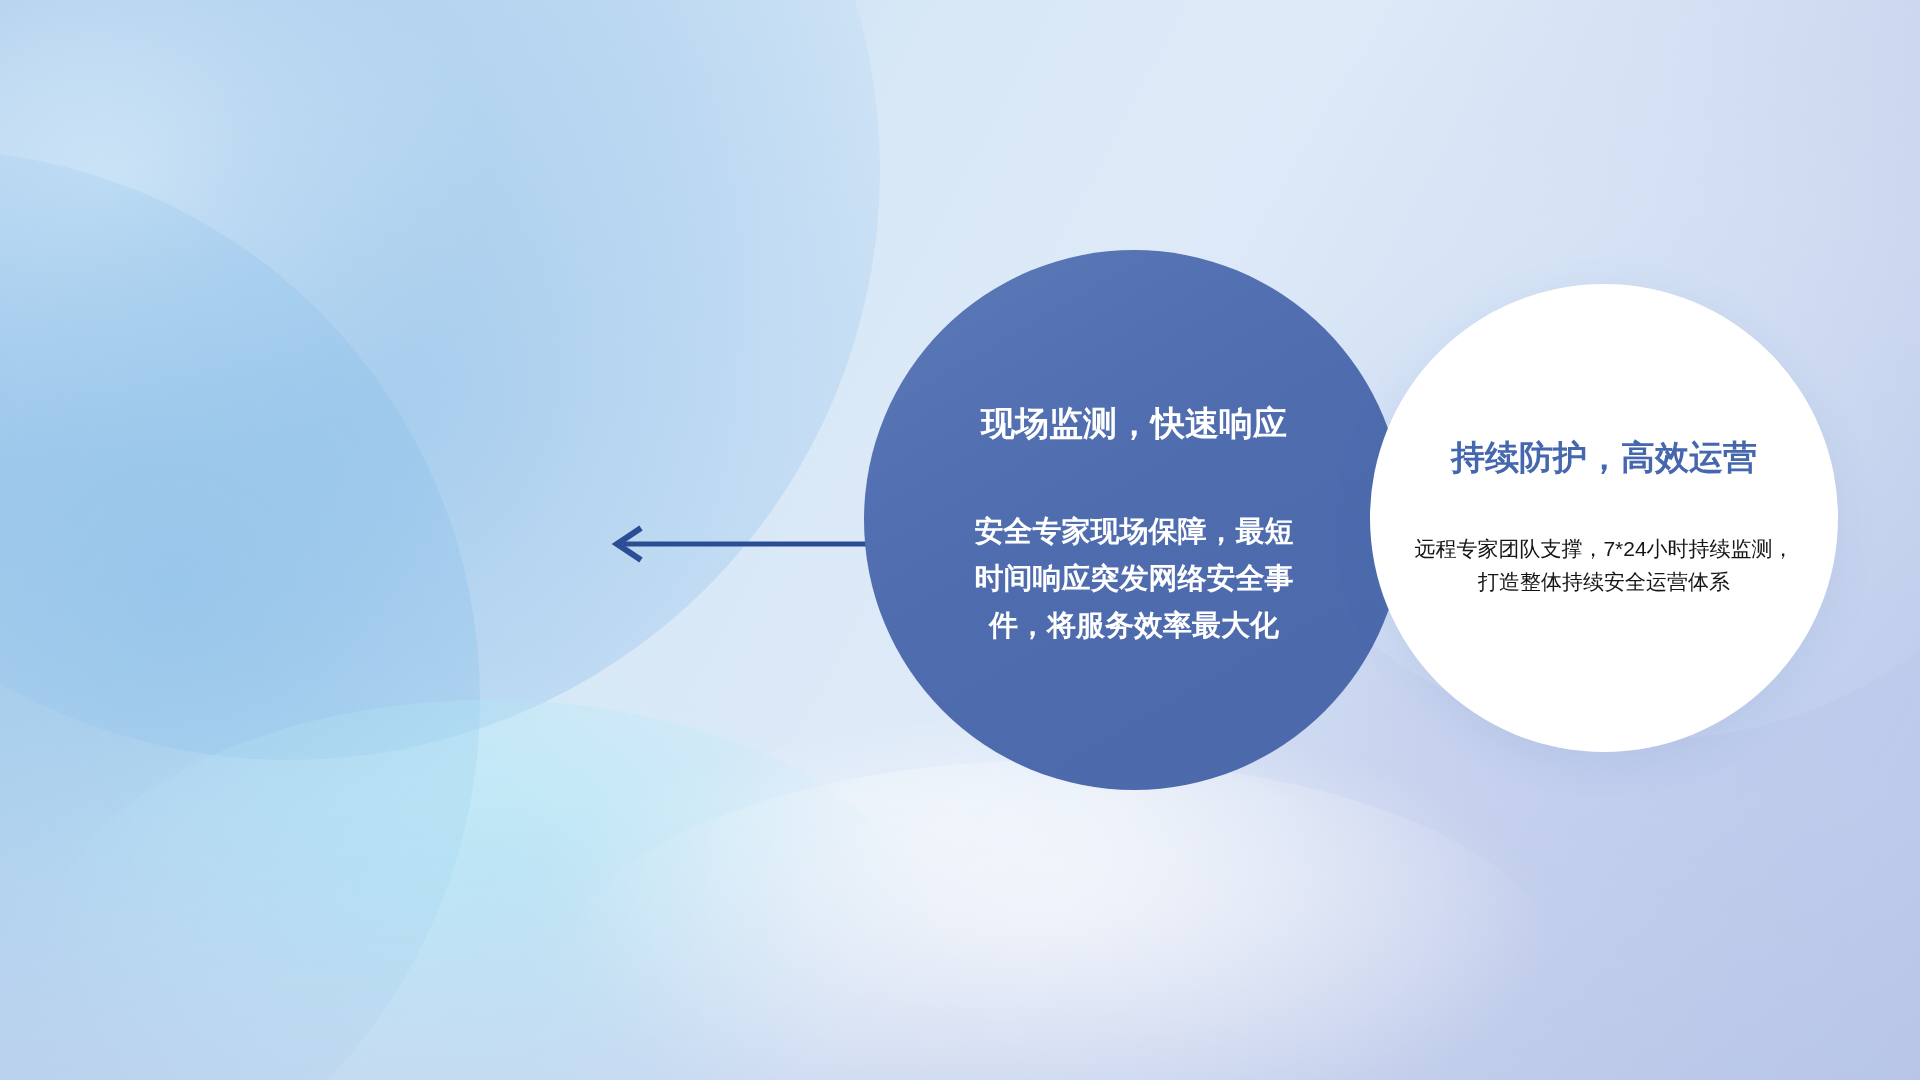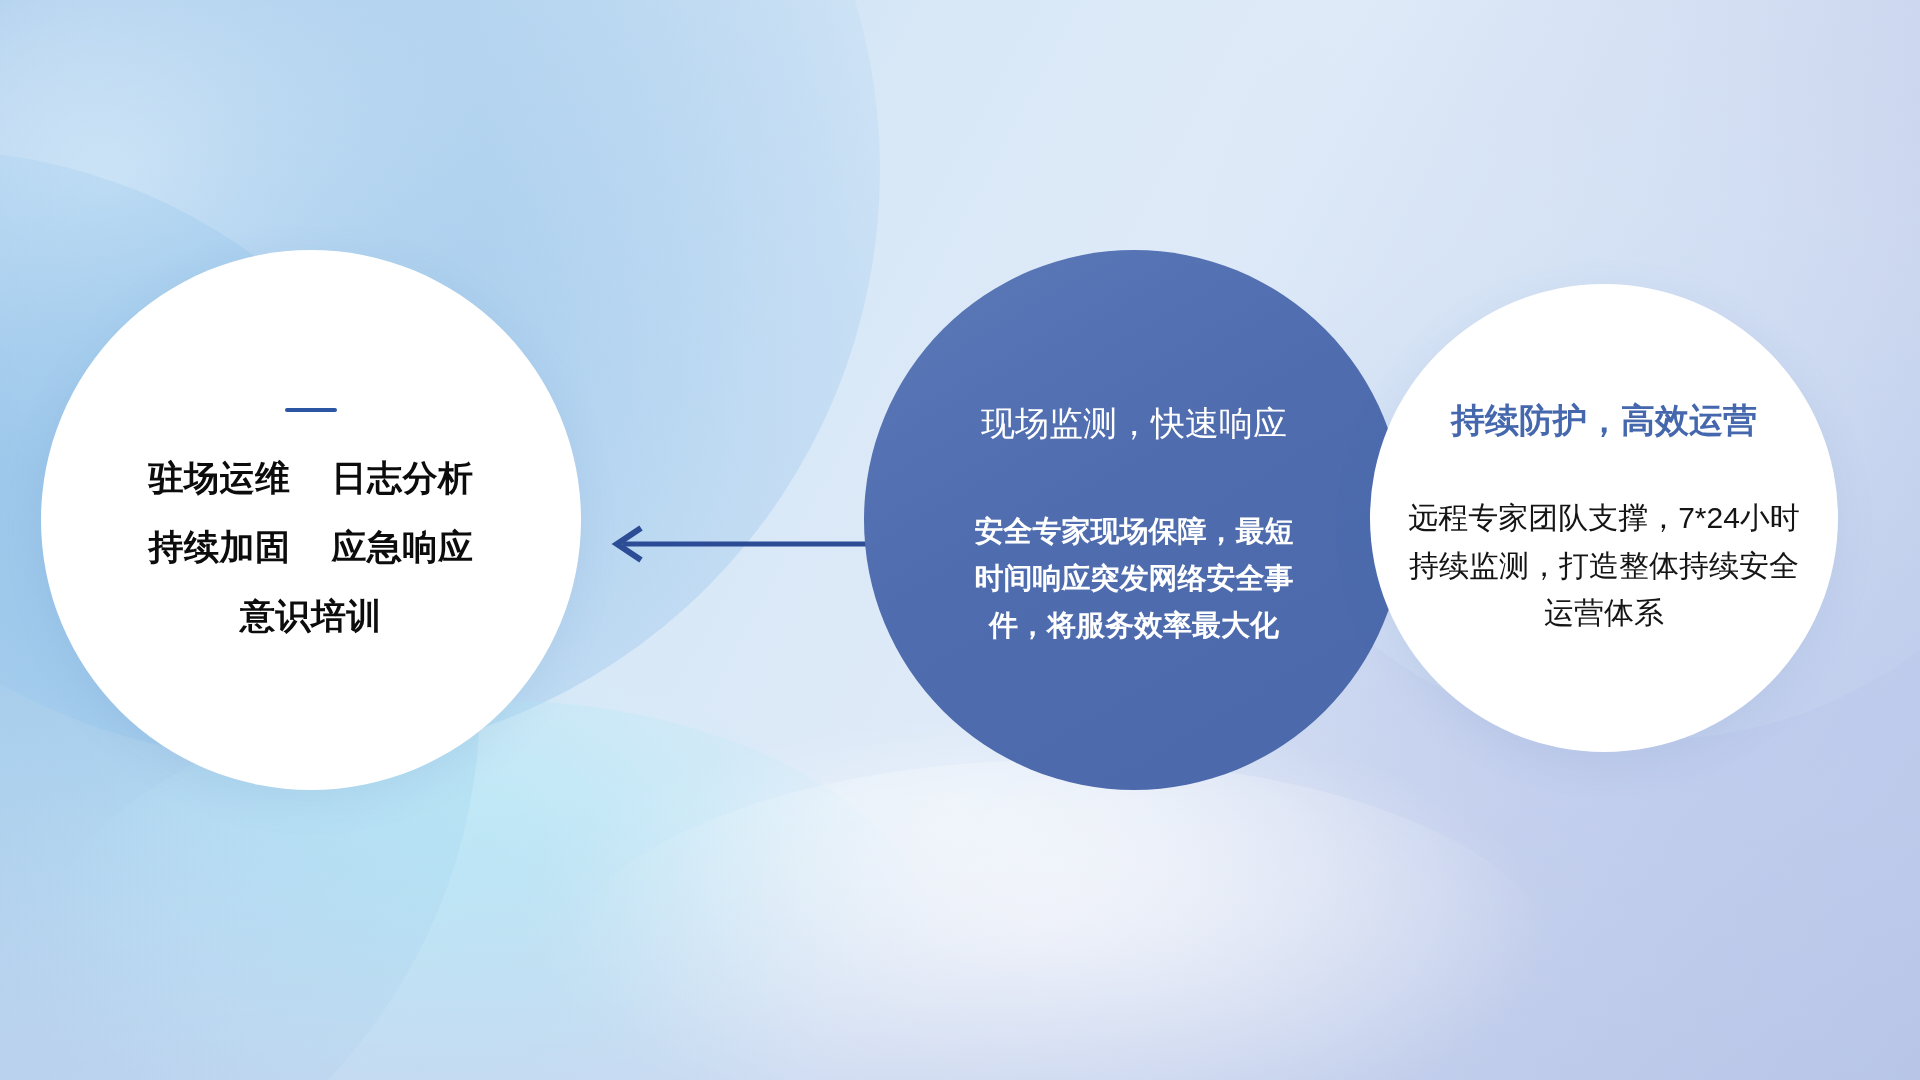--- a/index.html
+++ b/index.html
@@ -137,21 +137,21 @@
     left: 864px;
     top: 250px;
     width: 540px;
     height: 540px;
     background: linear-gradient(150deg, #5c79b9 0%, #4c6cae 42%, #4a68aa 100%);
     z-index: 5;
     padding: 0 44px;
   }
   #circle-middle .card-title {
     color: #ffffff;
-    font-weight: normal;
+    font-weight: bold;
     font-size: 34px;
     line-height: 1.2;
     margin: 12px 0 64px 0;
     white-space: nowrap;
   }
   #circle-middle .card-body {
     color: #ffffff;
     font-size: 29px;
     line-height: 1.62;
     font-weight: bold;
@@ -172,21 +172,21 @@
   }
   #circle-right .card-title {
     font-weight: bold;
     font-size: 34px;
     line-height: 1.2;
     margin: 0 0 54px 0;
     white-space: nowrap;
   }
   #circle-right .card-body {
     color: #151515;
-    font-size: 30px;
+    font-size: 21px;
     line-height: 1.58;
     max-width: 400px;
     margin: 0;
   }
 </style>
 </head>
 <body>
 
 <div id="stage">
 
@@ -195,26 +195,20 @@
   <div class="band-c"></div>
   <div class="band-d"></div>
   <div class="band-e"></div>
   <div class="band-f"></div>
 
   <svg class="connector" viewBox="0 0 290 70">
     <line x1="288" y1="34" x2="28" y2="34" stroke="#2c4d96" stroke-width="5"></line>
     <polyline points="46,18 22,34 46,50" fill="none" stroke="#2c4d96" stroke-width="6" stroke-linejoin="miter" stroke-linecap="butt"></polyline>
   </svg>
 
-  <div class="circle" id="circle-left">
-    <div class="rule" style="background:#2c55a4;"></div>
-    <p class="kw-line">驻场运维    日志分析</p>
-    <p class="kw-line">持续加固    应急响应</p>
-    <p class="kw-line">意识培训</p>
-  </div>
 
   <div class="circle" id="circle-middle" style="background: linear-gradient(150deg, rgb(92, 121, 185) 0%, rgb(78, 108, 174) 46%, rgb(74, 104, 170) 100%);">
     <h2 class="card-title">现场监测，快速响应</h2>
     <p class="card-body">安全专家现场保障，最短时间响应突发网络安全事件，将服务效率最大化</p>
   </div>
 
   <div class="circle" id="circle-right">
     <h2 class="card-title" style="color:#4567ad;">持续防护，高效运营</h2>
     <p class="card-body">远程专家团队支撑，7*24小时持续监测，打造整体持续安全运营体系</p>
   </div>

